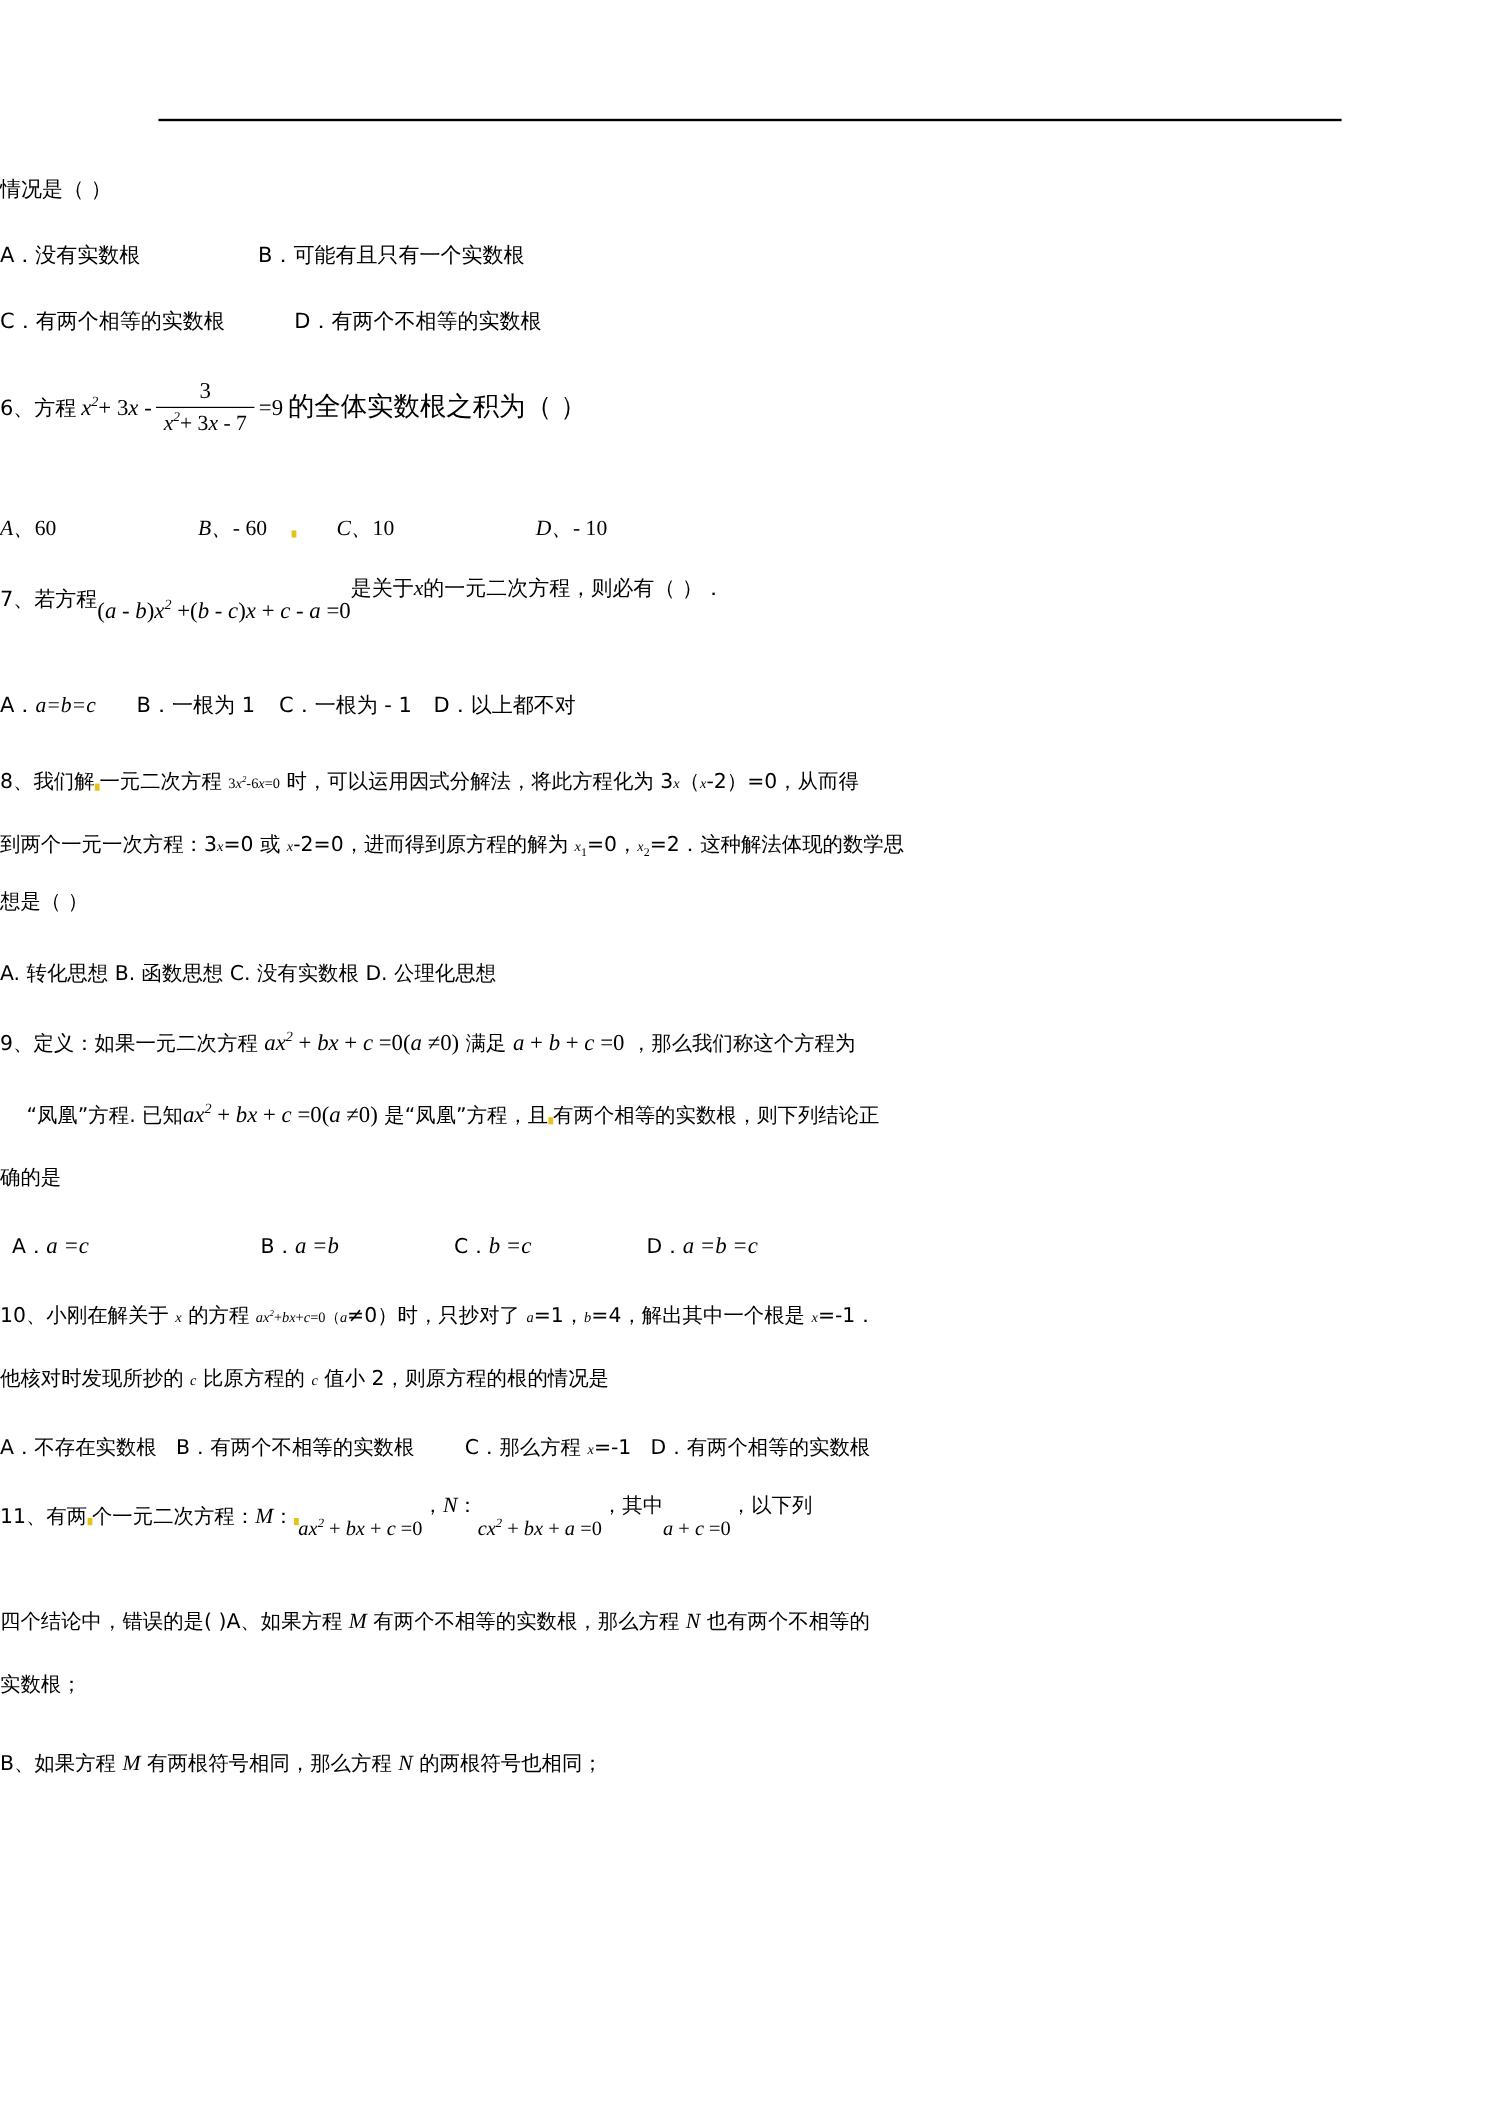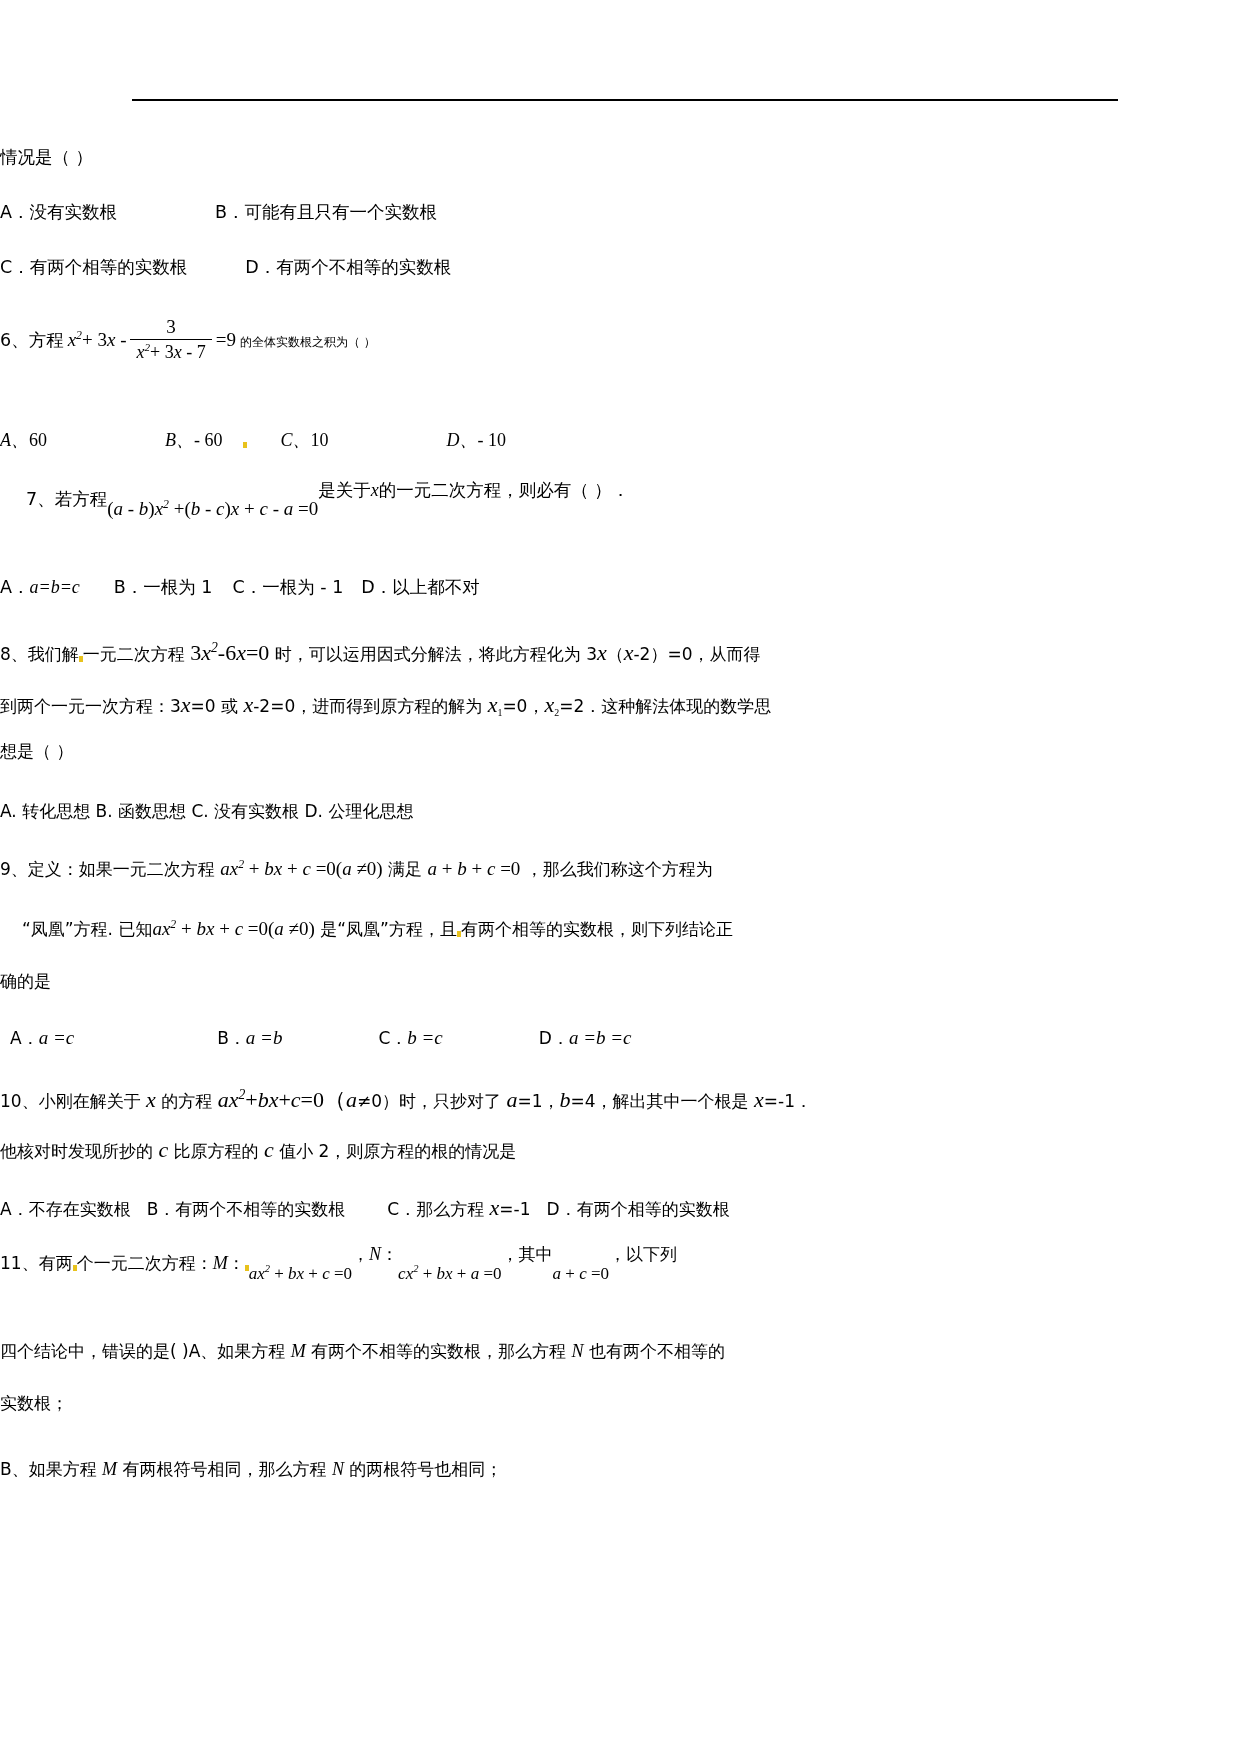--- a/index.html
+++ b/index.html
@@ -57,21 +57,21 @@
     vertical-align: sub;
     line-height: 0;
     font-style: normal;
   }
   .math-big {
     font-family: "Liberation Serif", "DejaVu Serif", serif;
     font-size: 19px;
   }
   .math-sm {
     font-family: "Liberation Serif", "DejaVu Serif", serif;
-    font-size: 22px;
+    font-size: 12px;
   }
 
   
   .frac {
     display: inline-block;
     vertical-align: middle;
     text-align: center;
     position: relative;
     top: -2px;
     margin: 0 4px;
@@ -121,35 +121,35 @@
 
   <div class="row" style="top:255px;">
     <span class="cjk" style="font-size:17.5px;">C．有两个相等的实数根</span>
     <span class="spacer-inline" style="width:50px;"></span>
     <span class="cjk" style="font-size:17.5px;">D．有两个不相等的实数根</span>
   </div>
 
   <div class="row" style="top:318px;">
     <span class="cjk" style="font-size:17.5px;">6、</span><span class="cjk" style="font-size:17.5px;">方程</span>
     <span class="math-big"><span class="mi">x</span><sup class="exp">2</sup><span class="mop">+ 3</span><span class="mi">x</span> <span class="mop">-</span><span class="frac"><span class="num">3</span><span class="den"><span class="mi">x</span><sup class="exp">2</sup><span class="mop">+ 3</span><span class="mi">x</span> <span class="mop">- 7</span></span></span><span class="mn">=9</span></span>
-    <span class="cjk" style="font-size:12px;">的全体实数根之积为（    ）</span>
+    <span class="cjk" style="font-size:22px;">的全体实数根之积为（    ）</span>
   </div>
 
   <div class="row" style="top:428px;">
     <span class="math-sm" style="font-size:18px;"><span class="mi">A、</span><span class="mn">60</span></span>
     <span class="spacer-inline" style="width:110px;"></span>
     <span class="math-sm" style="font-size:18px;"><span class="mi">B、</span><span class="mn">- 60</span></span>
     <span class="spacer-inline" style="width:16px;"></span><span class="yellow-tick"></span>
     <span class="spacer-inline" style="width:26px;"></span>
     <span class="math-sm" style="font-size:18px;"><span class="mi">C、</span><span class="mn">10</span></span>
     <span class="spacer-inline" style="width:110px;"></span>
     <span class="math-sm" style="font-size:18px;"><span class="mi">D、</span><span class="mn">- 10</span></span>
   </div>
 
-  <div class="row" style="top:487px;padding-left:26px;">
+  <div class="row" style="top:487px;">
     <span class="cjk" style="font-size:17.5px;">7、</span><span class="cjk" style="font-size:17.5px;">若方程</span><span class="math-big lower" style="font-size:19px;"><span class="mop">(</span><span class="mi">a</span> <span class="mop">-</span> <span class="mi">b</span><span class="mop">)</span><span class="mi">x</span><sup class="exp">2</sup> <span class="mop">+</span><span class="mop">(</span><span class="mi">b</span> <span class="mop">-</span> <span class="mi">c</span><span class="mop">)</span><span class="mi">x</span> <span class="mop">+</span> <span class="mi">c</span> <span class="mop">-</span> <span class="mi">a</span> <span class="mn">=0</span></span><span class="cjk raise" style="font-size:17.5px;">是关于</span><span class="mi raise" style="font-size:18px;">x</span><span class="cjk raise" style="font-size:17.5px;">的一元二次方程，则必有（    ）．</span>
   </div>
 
   <div class="row" style="top:575px;">
     <span class="cjk" style="font-size:17.5px;"><span>A．</span><span class="mi" style="font-family:'Liberation Serif',serif;font-size:18px;">a=b=c</span></span>
     <span class="spacer-inline" style="width:26px;"></span>
     <span class="cjk" style="font-size:17.5px;"><span>B．</span><span>一根为 1</span></span>
     <span class="spacer-inline" style="width:12px;"></span>
     <span class="cjk" style="font-size:17.5px;"><span>C．</span><span>一根为 - 1</span></span>
     <span class="spacer-inline" style="width:10px;"></span>

